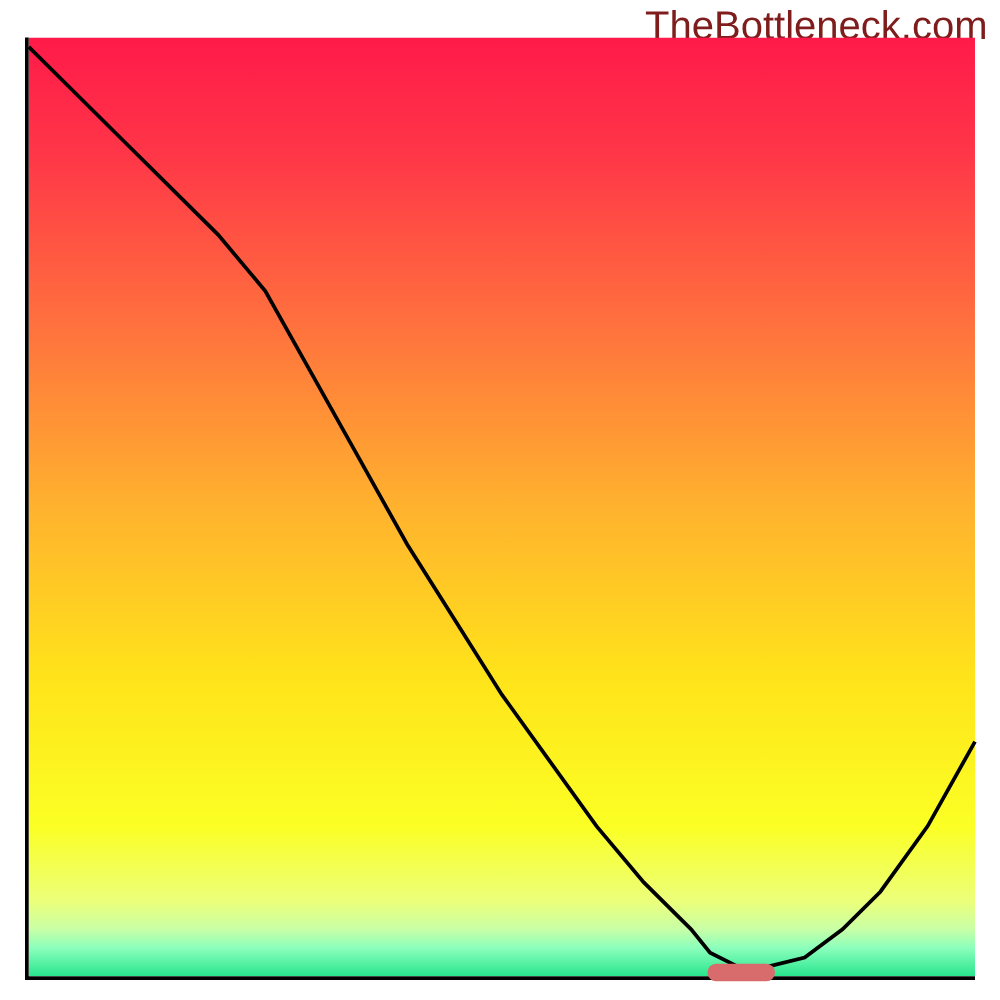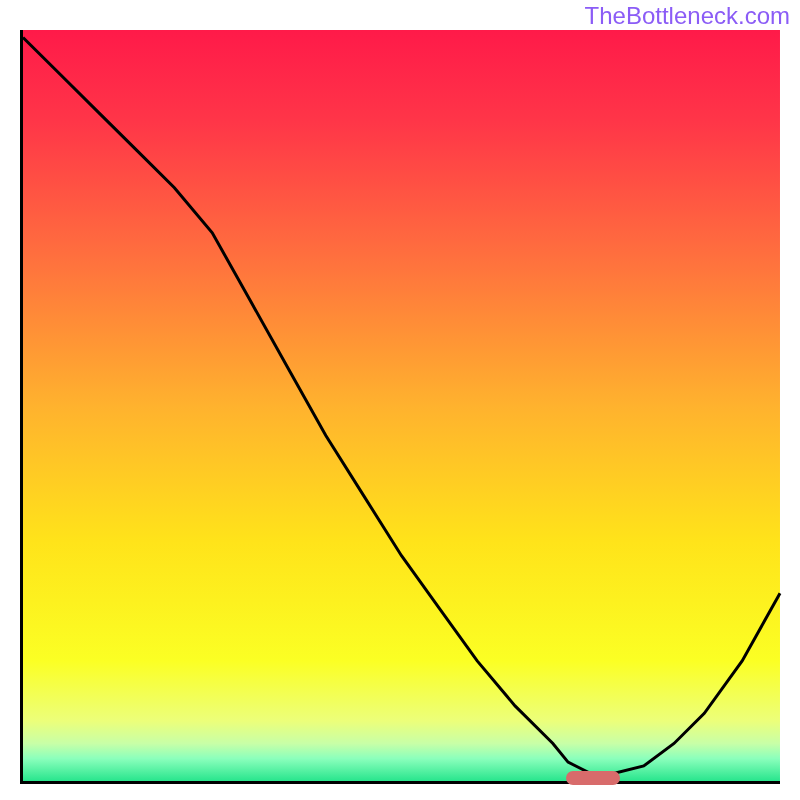--- a/index.html
+++ b/index.html
@@ -12,22 +12,22 @@
   }
   .container {
     position: relative;
     width: 800px;
     height: 800px;
   }
   .watermark {
     position: absolute;
     top: 2px;
     right: 10px;
-    font-size: 24px;
-    color: #8b5cf6;
+    font-size: 32px;
+    color: #7f1d1d;
   }
   .plot-area {
     position: absolute;
     left: 20px;
     top: 30px;
     width: 760px;
     height: 754px;
     border-left: 3px solid #000;
     border-bottom: 3px solid #000;
     box-sizing: border-box;

